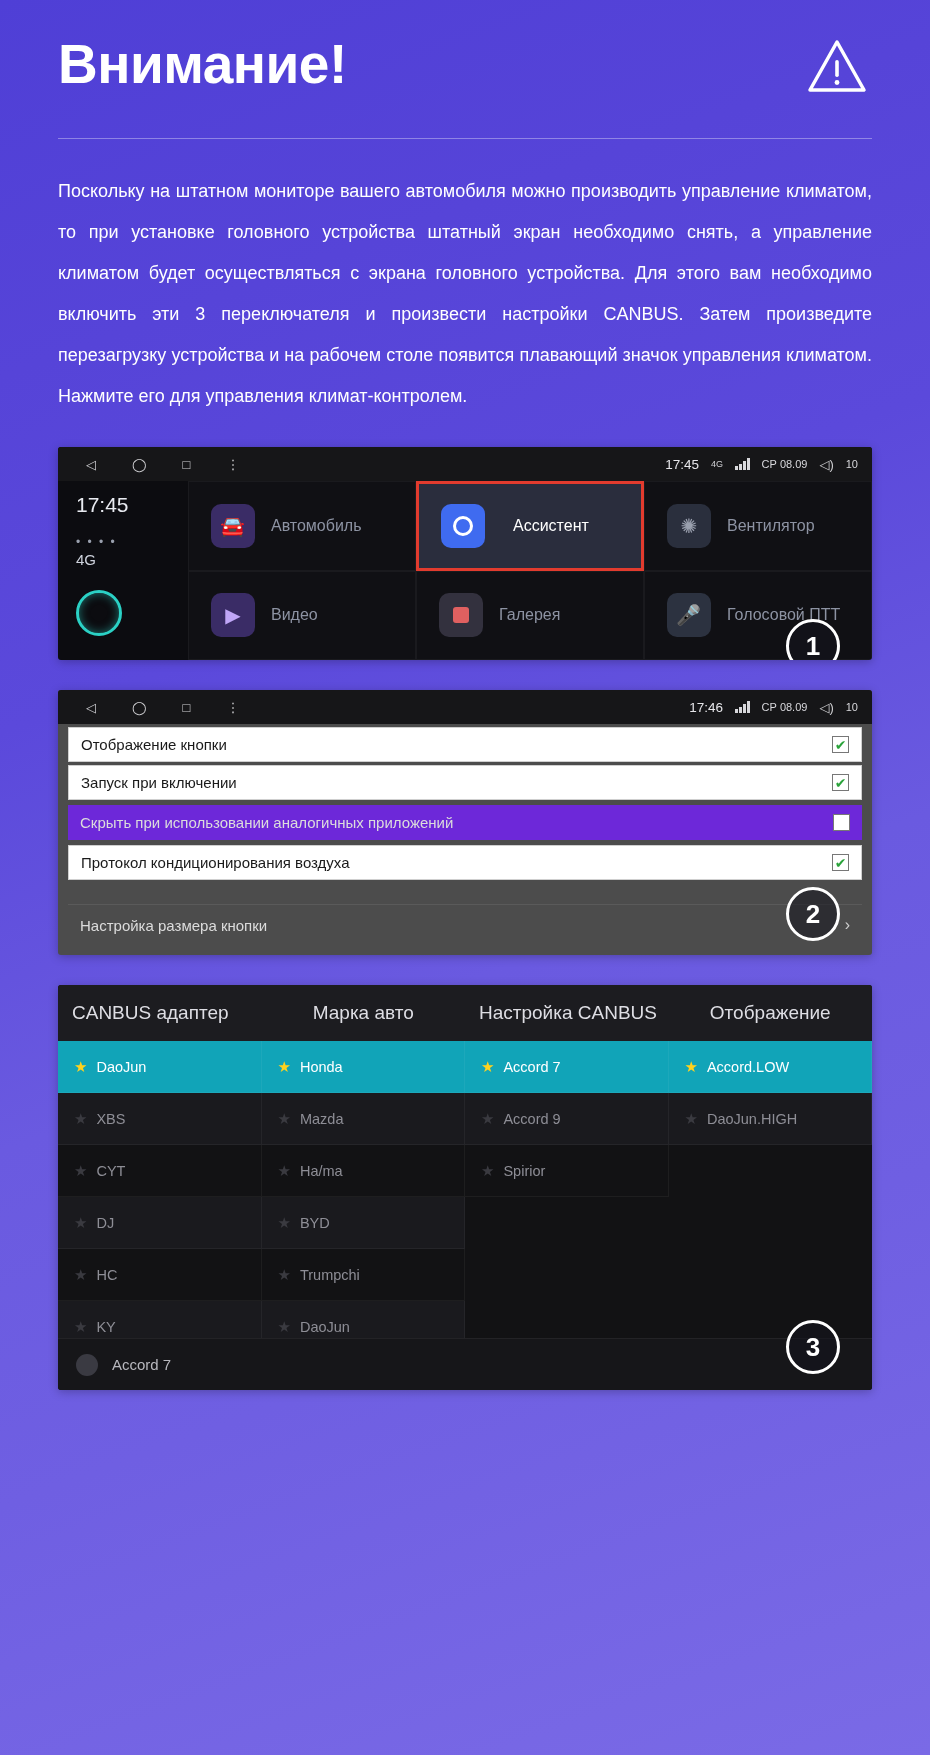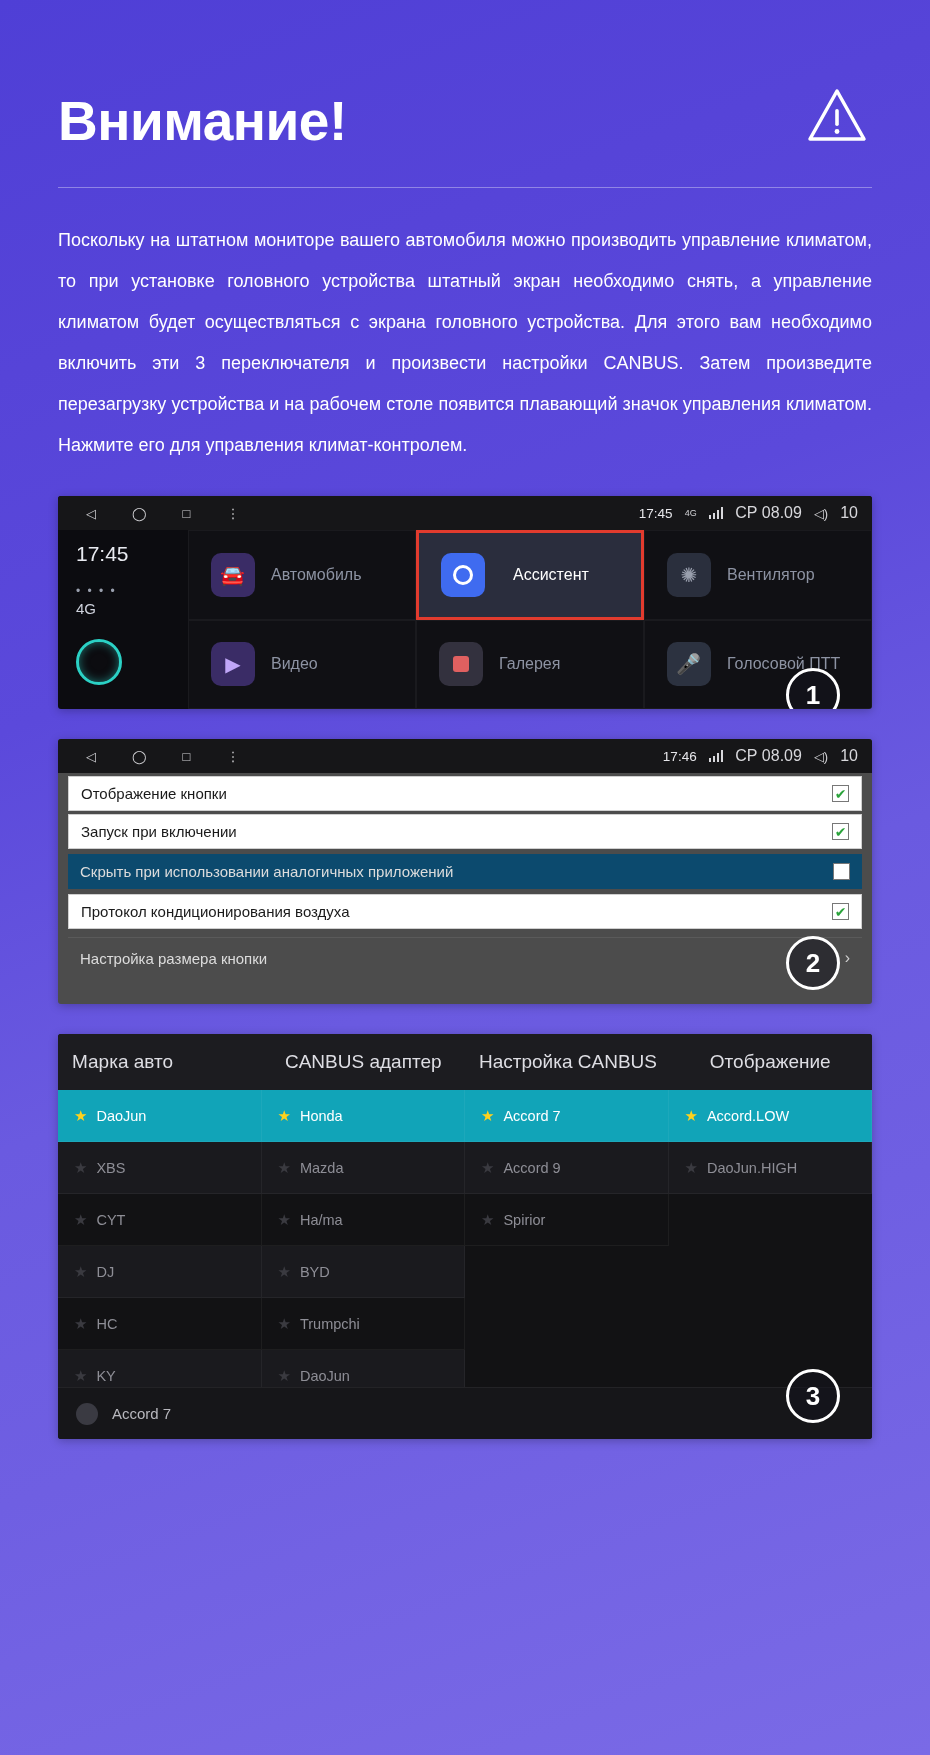--- a/index.html
+++ b/index.html
@@ -16,23 +16,23 @@
   .page {
     width: 930px;
     height: 1755px;
     position: relative;
     padding: 0 58px;
   }
 
   
   .header {
     display: flex;
-    align-items: flex-end;
+    align-items: center;
     justify-content: space-between;
-    padding-top: 75px;
+    padding-top: 26px;
   }
   .title {
     font-size: 55px;
     font-weight: bold;
     color: #ffffff;
     letter-spacing: -0.5px;
     line-height: 1.1;
   }
   .warn-icon { margin-top: 10px; margin-right: 4px; }
   .divider {
@@ -66,21 +66,21 @@
     display: flex;
     align-items: center;
     padding: 0 14px;
     color: #cfcfd2;
     font-size: 13px;
   }
   .statusbar .nav { display: flex; align-items: center; gap: 36px; margin-left: 14px; }
   .statusbar .right { margin-left: auto; display: flex; align-items: center; gap: 12px; }
   .sb-time { font-size: 13.5px; color: #e6e6ea; }
   .sb-small { font-size: 9px; vertical-align: super; color: #d0d0d4; }
-  .sb-date { font-size: 16px; color: #d8d8dc; }
+  .sb-date { font-size: 11px; color: #d8d8dc; }
   .bars { display: inline-flex; align-items: flex-end; gap: 1.5px; height: 12px; }
   .bars i { display:block; width: 2.5px; background: #d8d8dc; }
   .bars i:nth-child(1){height:4px}.bars i:nth-child(2){height:6px}
   .bars i:nth-child(3){height:9px}.bars i:nth-child(4){height:12px}
 
   
   #shot1 { height: 213px; background: #0c0c10; }
   .s1-body { display: flex; height: 179px; }
   .s1-left {
     width: 130px;
@@ -140,22 +140,22 @@
   .s2-title {
     background: #424242; color: #d6d6d6; font-size: 14.5px;
     padding: 7px 14px 6px;
   }
   .s2-row {
     display: flex; align-items: center; justify-content: space-between;
     margin: 3px 10px; padding: 8px 12px;
     font-size: 15px;
   }
   .s2-row.white { background: #ffffff; color: #1a1a1a; border: 1px solid #cfcfcf; }
-  .s2-row.grey { background: #0c4a6e; color: #dcdcdc; margin: 5px 10px; padding: 9px 12px; }
-  .s2-row.plain { background: transparent; color: #dcdcdc; border-top: 1px solid #5a5a5a; margin: 8px 10px 0; padding: 11px 12px; }
+  .s2-row.grey { background: #6d28d9; color: #dcdcdc; margin: 5px 10px; padding: 9px 12px; }
+  .s2-row.plain { background: transparent; color: #dcdcdc; border-top: 1px solid #5a5a5a; margin: 24px 10px 0; padding: 11px 12px; }
   .cbox {
     width: 17px; height: 17px; border: 1.5px solid #777;
     background: #fff; display: flex; align-items: center; justify-content: center;
     color: #2aa33a; font-size: 14px; line-height: 1;
   }
   .cbox.empty { color: transparent; }
   .chev { color: #cfcfcf; font-size: 16px; }
 
   
   #shot3 { height: 405px; background: #121214; }
@@ -309,22 +309,22 @@
     <div class="s2-row plain">
       <span>Настройка размера кнопки</span>
       <span class="chev">›</span>
     </div>
 
     <div class="badge" id="badge2">2</div>
   </div>
 
   <div class="shot" id="shot3">
     <div class="s3-head">
+      <div>CANBUS адаптер</div>
       <div>Марка авто</div>
-      <div>CANBUS адаптер</div>
       <div>Настройка CANBUS</div>
       <div>Отображение</div>
     </div>
     <div class="s3-grid">
       <div class="s3-cell sel">
           <span class="star">★</span>
           <span>DaoJun</span>
         </div>
       <div class="s3-cell sel">
           <span class="star">★</span>

